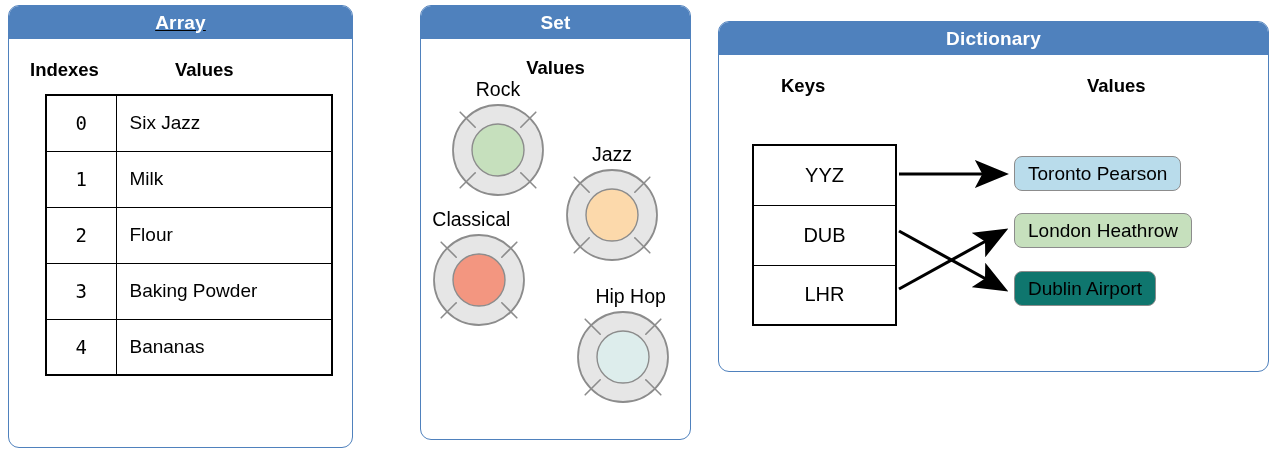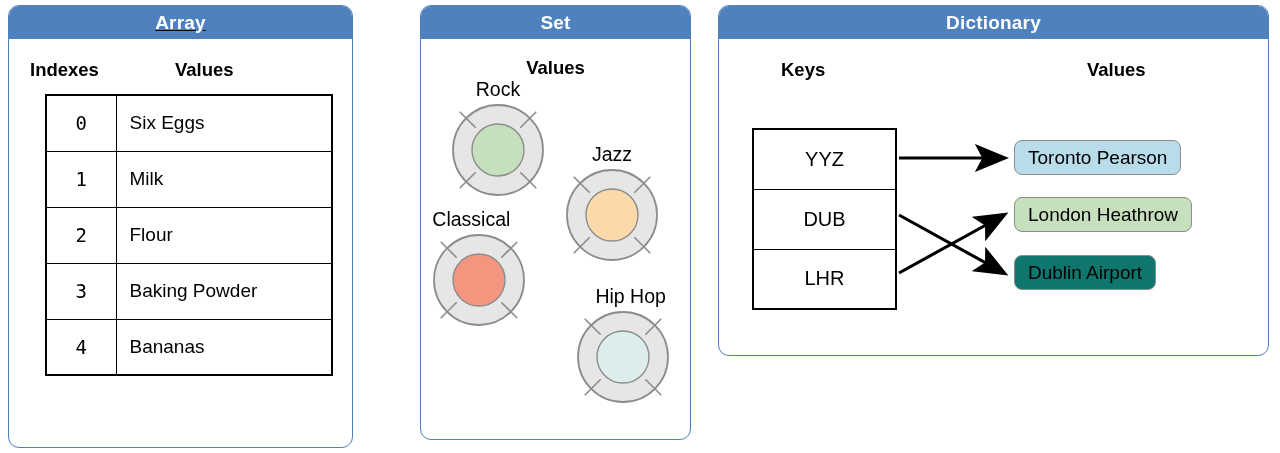--- a/index.html
+++ b/index.html
@@ -127,21 +127,21 @@
   <div class="panel" style="left: 8px; top: 5px; width: 345px; height: 443px; border-color: rgb(79, 129, 189); text-decoration: underline;">
     <div class="panel-header" style="background: rgb(79, 129, 189);">Array</div>
     <div class="panel-body" style="height:408px;">
       <div class="col-caption" style="left:21px; top:20px;">Indexes</div>
       <div class="col-caption" style="left:166px; top:20px;">Values</div>
 
       <table id="array-table">
         <tbody>
           <tr>
             <td class="idx">0</td>
-            <td class="val">Six Eggs</td>
+            <td class="val">Six Jazz</td>
           </tr>
           <tr>
             <td class="idx">1</td>
             <td class="val">Milk</td>
           </tr>
           <tr>
             <td class="idx">2</td>
             <td class="val">Flour</td>
           </tr>
           <tr>
@@ -213,21 +213,21 @@
             <line x1="25.2" y1="25.2" x2="10.2" y2="10.2"></line>
             <line x1="25.2" y1="70.8" x2="10.2" y2="85.8"></line>
             <line x1="70.8" y1="70.8" x2="85.8" y2="85.8"></line>
           </g>
           <circle cx="48" cy="48" r="26" fill="#ddedec" stroke="#8c8c8c" stroke-width="1.4"></circle>
         </svg>
       </div>
     </div>
   </div>
 
-  <div class="panel" style="left: 718px; top: 5px; width: 551px; height: 351px; border-color: rgb(79, 129, 189);">
+  <div class="panel" style="left: 718px; top: 21px; width: 551px; height: 351px; border-color: rgb(79, 129, 189);">
     <div class="panel-header" style="background: rgb(79, 129, 189);">Dictionary</div>
     <div class="panel-body" style="height:316px;">
       <div class="col-caption" style="left:62px; top:20px;">Keys</div>
       <div class="col-caption" style="left:368px; top:20px;">Values</div>
 
       <table id="keys-table" style="left:33px; top:89px;">
         <tbody>
           <tr>
             <td>YYZ</td>
           </tr>

